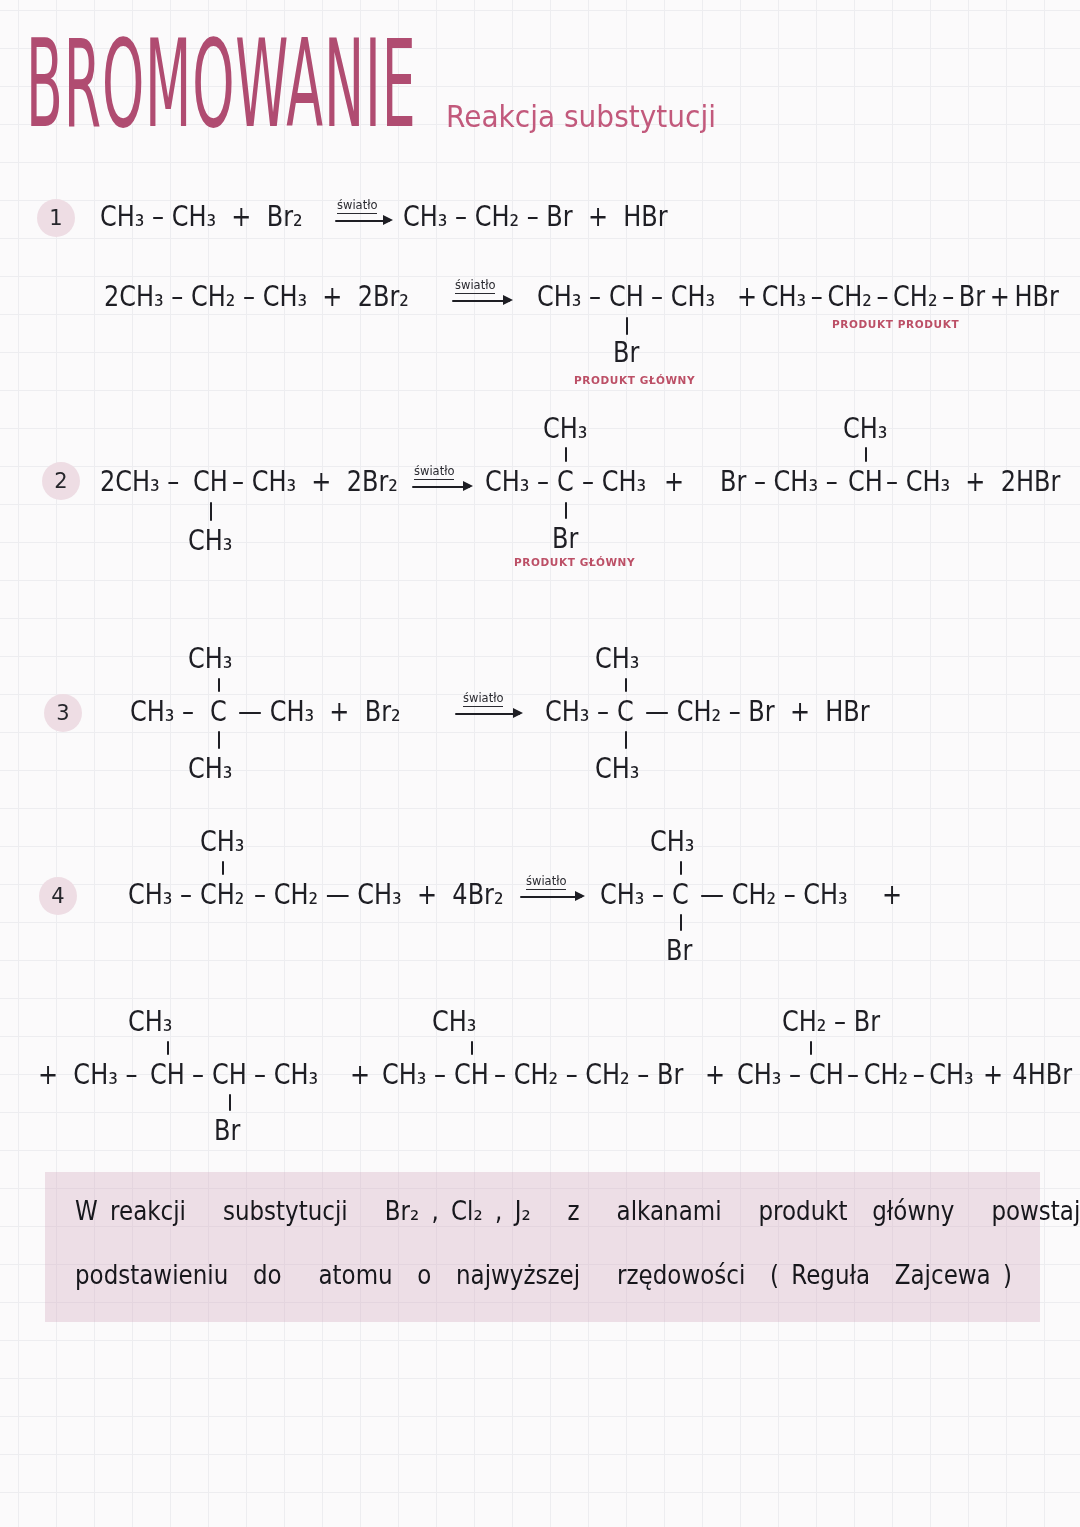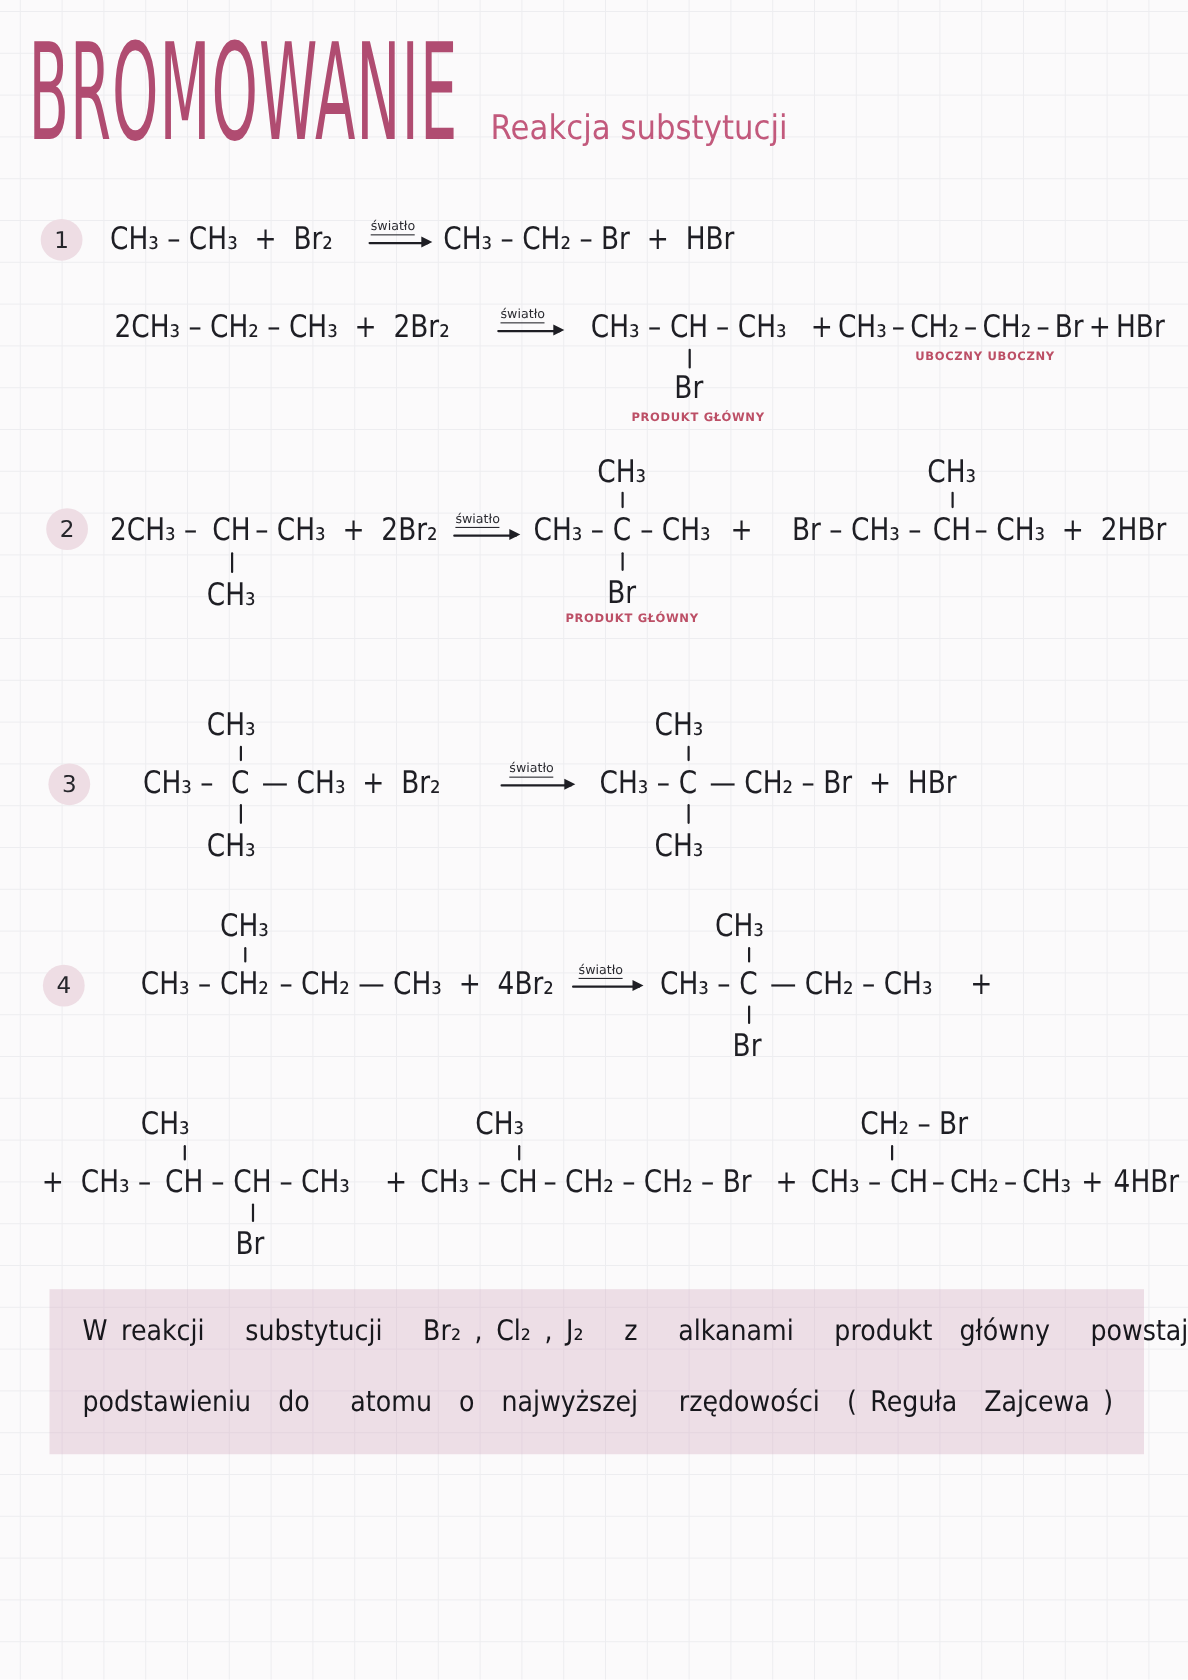--- a/index.html
+++ b/index.html
@@ -180,15 +180,15 @@
       <div class="shaft"></div>
       <div class="head"></div>
     </div>
     <span class="arrow-label" style="left: 463px; top: 691px;">światło</span>
     <div class="rxn-arrow" style="width: 62px; left: 520px; top: 896px;">
       <div class="shaft"></div>
       <div class="head"></div>
     </div>
     <span class="arrow-label" style="left: 526px; top: 874px;">światło</span>
     <span class="sublabel" style="left: 574px; top: 374px;">PRODUKT GŁÓWNY</span>
-    <span class="sublabel" style="left: 832px; top: 318px;">UBOCZNY UBOCZNY</span>
+    <span class="sublabel" style="left: 832px; top: 318px;">PRODUKT PRODUKT</span>
     <span class="sublabel" style="left: 514px; top: 556px;">PRODUKT GŁÓWNY</span>
   </div>
 
 </body></html>

